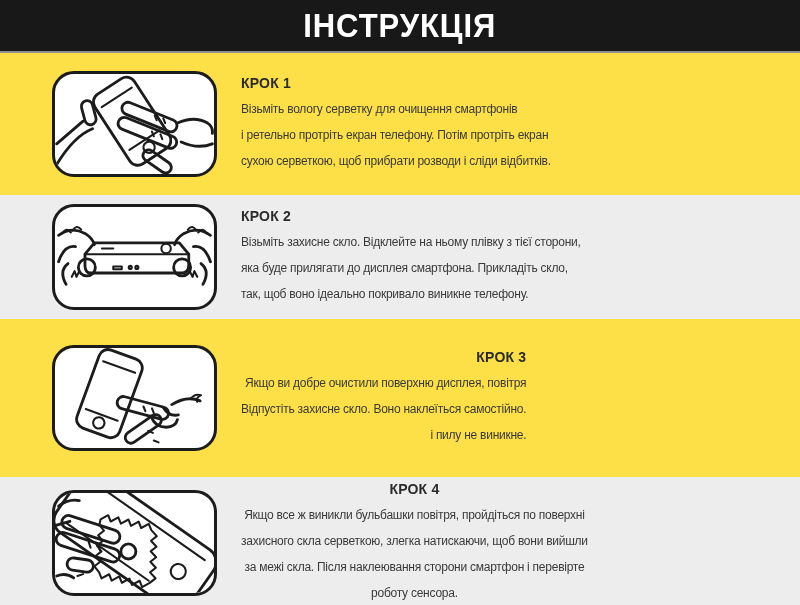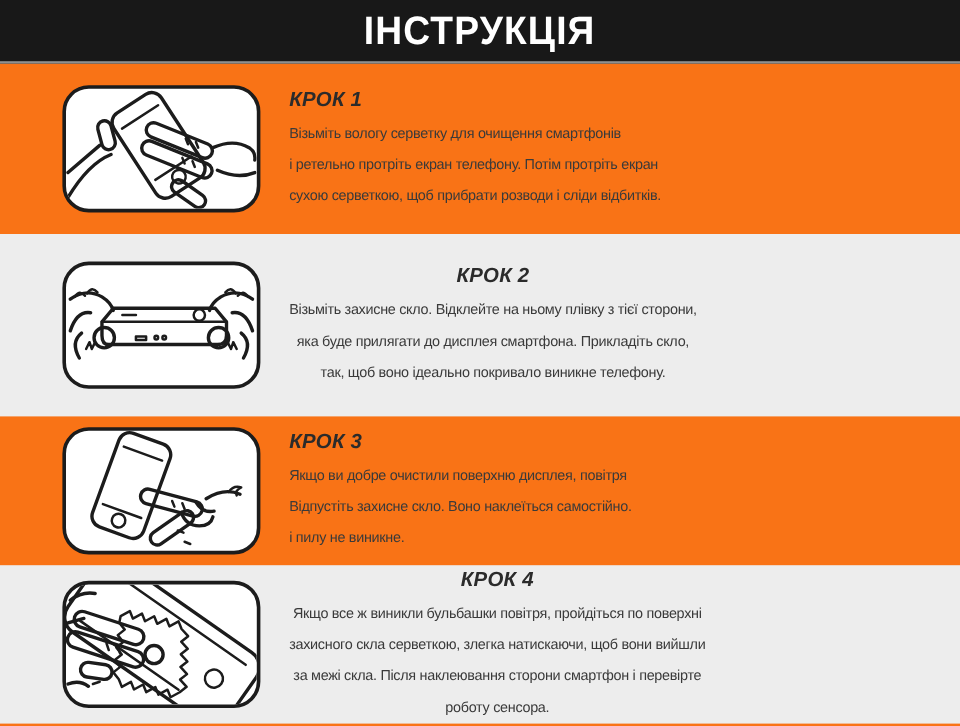--- a/index.html
+++ b/index.html
@@ -1,40 +1,39 @@
 <!DOCTYPE html>
 <html><head>
 <meta charset="utf-8">
 <style>
   html,body { margin:0; padding:0; background:#ffffff; }
   .page {
     position:relative; width:800px; height:605px; overflow:hidden;
     font-family:"Liberation Sans","DejaVu Sans",sans-serif;
-    background:#f97316;
+    background:#fde047;
   }
   .banner {
     height:51px; background:#181818; border-bottom:2px solid #8f8f8f;
     display:flex; align-items:center; justify-content:center;
   }
   .banner .title {
     color:#ffffff; font-size:33px; font-weight:bold; letter-spacing:1px;
     transform:scaleX(0.94); white-space:nowrap;
   }
   .row { display:flex; align-items:center; }
   .row.alt { background:#ededed; }
   .illus-box {
     width:159px; height:100px; border:3px solid #1c1c1c; border-radius:22px;
     background:#ffffff; margin-left:52px; flex:none; overflow:hidden;
   }
   .illus-box svg { width:100%; height:100%; display:block; }
   .step-text { margin-left:24px; color:#3a3a3a; }
   .step-text .heading {
-    font-size:17px; font-weight:bold; color:#2b2b2b; margin:0 0 5px 0;
+    font-size:14px; font-weight:bold; color:#2b2b2b; margin:0 0 5px 0;
     letter-spacing:0.2px;
-    font-style:italic;
   }
   .step-text .line {
     font-size:12px; line-height:26px; letter-spacing:-0.25px; white-space:nowrap;
   }
   .stroke { fill:none; stroke:#1c1c1c; stroke-width:3; stroke-linecap:round; stroke-linejoin:round; }
   .stroke-thin { fill:none; stroke:#1c1c1c; stroke-width:2.2; stroke-linecap:round; stroke-linejoin:round; }
 </style>
 </head>
 <body>
 
@@ -68,21 +67,21 @@
       </svg>
     </div>
     <div class="step-text">
       <div class="heading">КРОК 1</div>
       <div class="line">Візьміть вологу серветку для очищення смартфонів</div>
       <div class="line">і ретельно протріть екран телефону. Потім протріть екран</div>
       <div class="line">сухою серветкою, щоб прибрати розводи і сліди відбитків.</div>
     </div>
   </div>
 
-  <div class="row alt" style="height:152px;text-align:center;">
+  <div class="row alt" style="height:124px;">
     <div class="illus-box">
       <svg viewBox="0 0 165 106">
         <g id="hand2L">
           <path class="stroke" d="M2 30 q14 -10 28 -2 q8 5 10 12"></path>
           <path class="stroke-thin" d="M6 28 q4 -7 9 -1"></path>
           <path class="stroke-thin" d="M17 25 q4 -7 9 -1"></path>
           <path class="stroke" d="M2 58 q6 -18 18 -16"></path>
           <path class="stroke" d="M10 82 q-8 -14 2 -22"></path>
           <path class="stroke-thin" d="M16 74 l3 -6 l2 6 l3 -6"></path>
           <circle class="stroke" cx="32" cy="64" r="9" fill="#fff"></circle>
@@ -98,21 +97,21 @@
       </svg>
     </div>
     <div class="step-text">
       <div class="heading">КРОК 2</div>
       <div class="line">Візьміть захисне скло. Відклейте на ньому плівку з тієї сторони,</div>
       <div class="line">яка буде прилягати до дисплея смартфона. Прикладіть скло,</div>
       <div class="line">так, щоб воно ідеально покривало виникне телефону.</div>
     </div>
   </div>
 
-  <div class="row" style="height:124px;">
+  <div class="row" style="height:158px;text-align:right;">
     <div class="illus-box">
       <svg viewBox="0 0 165 106">
         <g transform="rotate(20 55 48)">
           <rect class="stroke" x="32" y="4" width="48" height="88" rx="10"></rect>
           <line class="stroke-thin" x1="38" y1="18" x2="74" y2="18"></line>
           <line class="stroke-thin" x1="38" y1="72" x2="74" y2="72"></line>
           <circle class="stroke-thin" cx="56" cy="81" r="6"></circle>
         </g>
         <rect class="stroke" x="66" y="50" width="56" height="13" rx="6.5" transform="rotate(15 66 50)" fill="#fff"></rect>
         <path class="stroke" d="M100 72 q4 12 16 12 q10 0 12 -8"></path>

